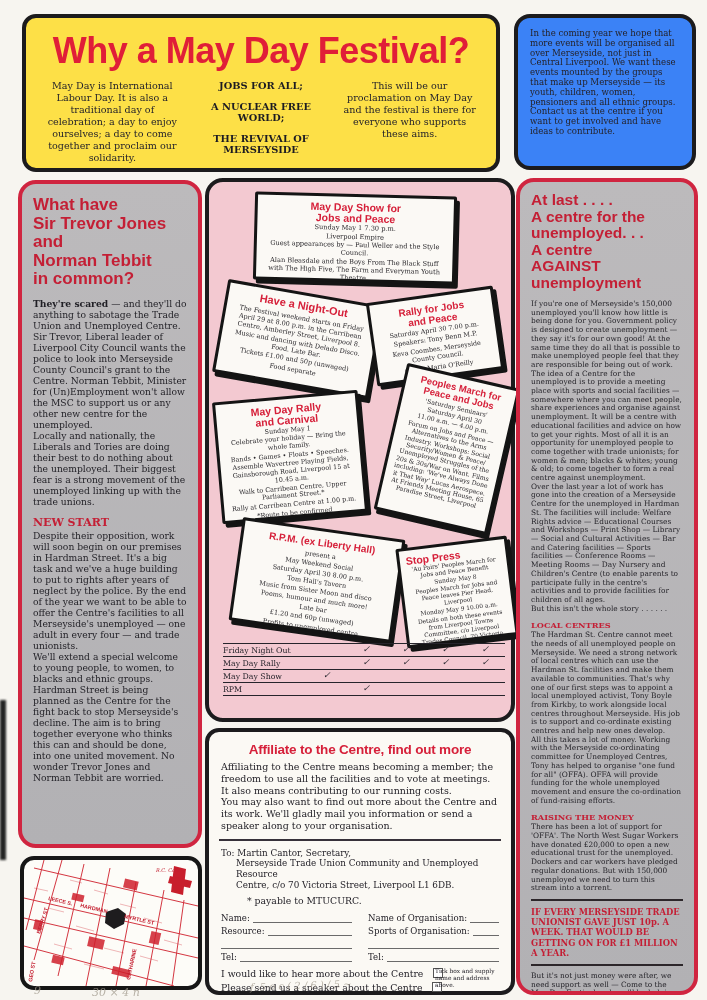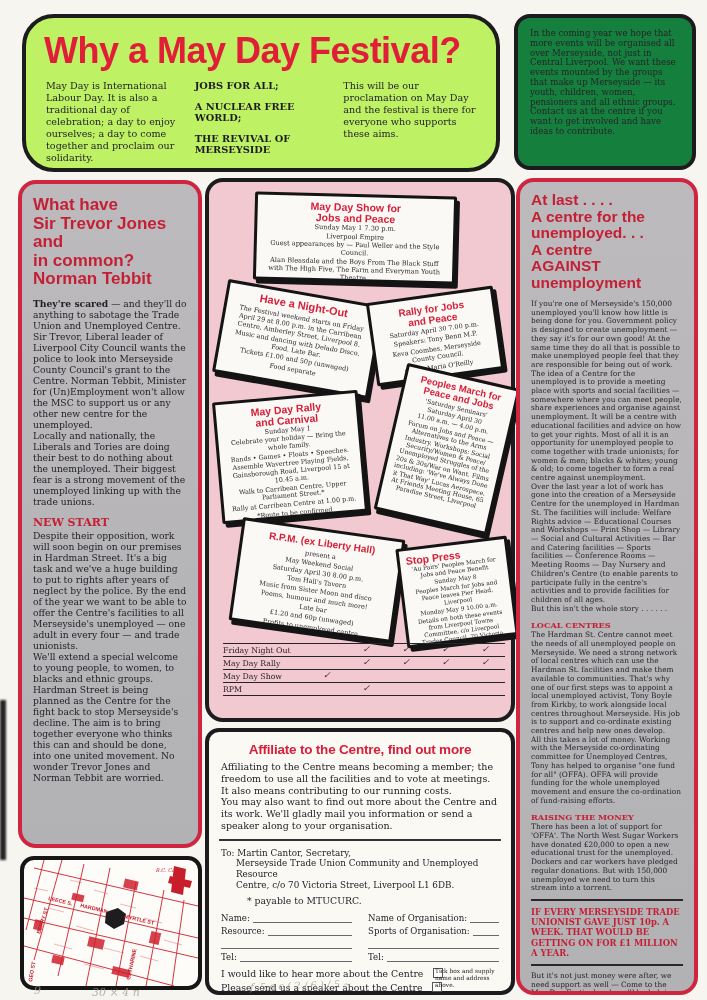--- a/index.html
+++ b/index.html
@@ -1,27 +1,27 @@
 <!DOCTYPE html>
 <html><head>
 <meta charset="utf-8">
 <style>
   html,body{margin:0;padding:0;background:#dedcd8;}
   .page{position:relative;width:707px;height:1000px;background:#f7f5f0;font-family:"DejaVu Serif",serif;overflow:hidden;margin:0 auto;}
 
   
   .hdr-left{position:absolute;left:22px;top:14px;width:478px;height:158px;box-sizing:border-box;
-    background:#bef264;border:4px solid #1c1b1d;border-radius:32px;padding:4px 0 0;}
+    background:#fde047;border:4px solid #1c1b1d;border-radius:14px;padding:4px 0 0;text-align:center;}
   .title{margin:8px 18px 8px;font-family:"Liberation Sans",sans-serif;font-weight:bold;
     font-size:36px;letter-spacing:-0.5px;color:#e01e38;}
   .hdr-cols{display:flex;gap:16px;padding:0 20px;}
   .hdr-col{flex:1;font-size:9.6px;line-height:12px;color:#25232a;margin:0;}
   .slogans .slogan-line{font-weight:bold;font-size:9.8px;line-height:11.5px;margin-bottom:9px;color:#1d1c22;}
   .hdr-right{position:absolute;left:514px;top:14px;width:182px;height:156px;box-sizing:border-box;
-    background:#15803d;border:4px solid #1c1b1d;border-radius:16px;padding:11px 12px;}
+    background:#3b82f6;border:4px solid #1c1b1d;border-radius:16px;padding:11px 12px;}
   .hdr-right p{margin:0;font-size:8.6px;line-height:9.8px;color:#25232a;}
 
   
   .panel{position:absolute;box-sizing:border-box;overflow:hidden;}
   .gray{background:linear-gradient(180deg,#bcbabc 0%,#b2b1b4 100%);border:4px solid #d02540;border-radius:18px;}
   .left-panel{left:18px;top:180px;width:184px;height:668px;padding:12px 11px;}
   .right-panel{left:516px;top:178px;width:182px;height:817px;padding:10px 11px;}
   .panel-heading{margin-bottom:9px;}
   .ph-line{font-family:"Liberation Sans",sans-serif;font-weight:bold;color:#c41f35;}
   .left-panel .ph-line{font-size:17px;line-height:18.5px;}
@@ -118,22 +118,22 @@
 
   <section class="hdr-right">
     <p>In the coming year we hope that more events will be organised all over Merseyside, not just in Central Liverpool. We want these events mounted by the groups that make up Merseyside — its youth, children, women, pensioners and all ethnic groups. Contact us at the centre if you want to get involved and have ideas to contribute.</p>
   </section>
 
   <section class="panel gray left-panel">
     <div class="panel-heading">
         <div class="ph-line">What have</div>
         <div class="ph-line">Sir Trevor Jones</div>
         <div class="ph-line">and</div>
+        <div class="ph-line">Norman Tebbit</div>
         <div class="ph-line">in common?</div>
-        <div class="ph-line">Norman Tebbit</div>
       </div>
     <p class="gp"><b>They're scared</b><span> — and they'll do anything to sabotage the Trade Union and Unemployed Centre.</span></p>
     <p class="gp">Sir Trevor, Liberal leader of Liverpool City Council wants the police to look into Merseyside County Council's grant to the Centre. Norman Tebbit, Minister for (Un)Employment won't allow the MSC to support us or any other new centre for the unemployed.</p>
     <p class="gp">Locally and nationally, the Liberals and Tories are doing their best to do nothing about the unemployed. Their biggest fear is a strong movement of the unemployed linking up with the trade unions.</p>
     <h3 class="sub">NEW START</h3>
     <p class="gp">Despite their opposition, work will soon begin on our premises in Hardman Street. It's a big task and we've a huge building to put to rights after years of neglect by the police. By the end of the year we want to be able to offer the Centre's facilities to all Merseyside's unemployed — one adult in every four — and trade unionists.</p>
     <p class="gp">We'll extend a special welcome to young people, to women, to blacks and ethnic groups.</p>
     <p class="gp">Hardman Street is being planned as the Centre for the fight back to stop Merseyside's decline. The aim is to bring together everyone who thinks this can and should be done, into one united movement. No wonder Trevor Jones and Norman Tebbit are worried.</p>
   </section>
 

